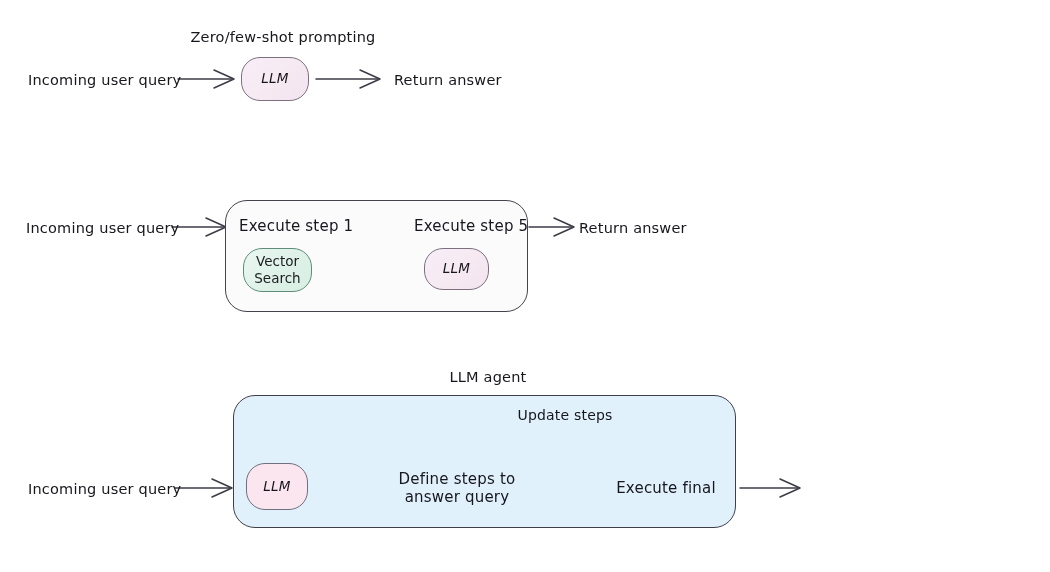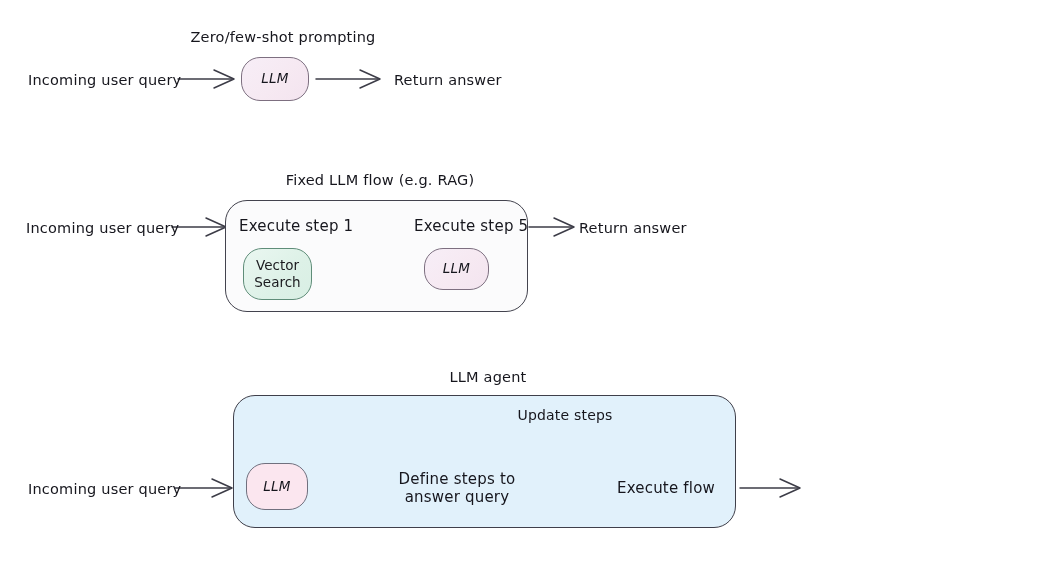--- a/index.html
+++ b/index.html
@@ -128,29 +128,28 @@
   <div class="txt t-title c" style="left:283px;top:29px;">Zero/few-shot prompting</div>
 
   <div class="txt t-label" style="left:28px;top:72px;">Incoming user query</div>
 
   <div class="nodebox llm" style="left:241px;top:57px;width:68px;height:44px;">
     <span class="txt t-box" style="position:static;">LLM</span>
   </div>
 
   <div class="txt t-label" style="left:394px;top:72px;">Return answer</div>
 
-  <div class="txt t-title c" style="left:380px;top:172px;">Fixed LLM flow (e.g. RAG)</div>
 
   <div class="txt t-label" style="left:26px;top:220px;">Incoming user query</div>
 
   <div class="container rag" style="left:225px;top:200px;width:303px;height:112px;"></div>
 
   <div class="txt t-node" style="left:239px;top:218px;">Execute step 1</div>
 
-  <div class="nodebox vector" style="left:243px;top:248px;width:69px;height:52px;">
+  <div class="nodebox vector" style="left:243px;top:248px;width:69px;height:44px;">
     <span class="t-box-2" style="white-space:pre-line;">Vector
 Search</span>
   </div>
 
   <div class="txt t-node" style="left:414px;top:218px;">Execute step 5</div>
 
   <div class="nodebox llm" style="left:424px;top:248px;width:65px;height:42px;">
     <span class="txt t-box" style="position:static;">LLM</span>
   </div>
 
@@ -164,16 +163,16 @@
 
   <div class="nodebox llm-pink" style="left:246px;top:463px;width:62px;height:47px;">
     <span class="txt t-box" style="position:static;">LLM</span>
   </div>
 
   <div class="txt t-loop c" style="left:565px;top:407px;text-align:right;">Update steps</div>
 
   <div class="txt t-node c" style="left:457px;top:471px;">Define steps to</div>
   <div class="txt t-node c" style="left:457px;top:489px;">answer query</div>
 
-  <div class="txt t-node c" style="left:666px;top:480px;">Execute flow</div>
+  <div class="txt t-node c" style="left:666px;top:480px;">Execute final</div>
 
 
 </div>
 
 </body></html>

